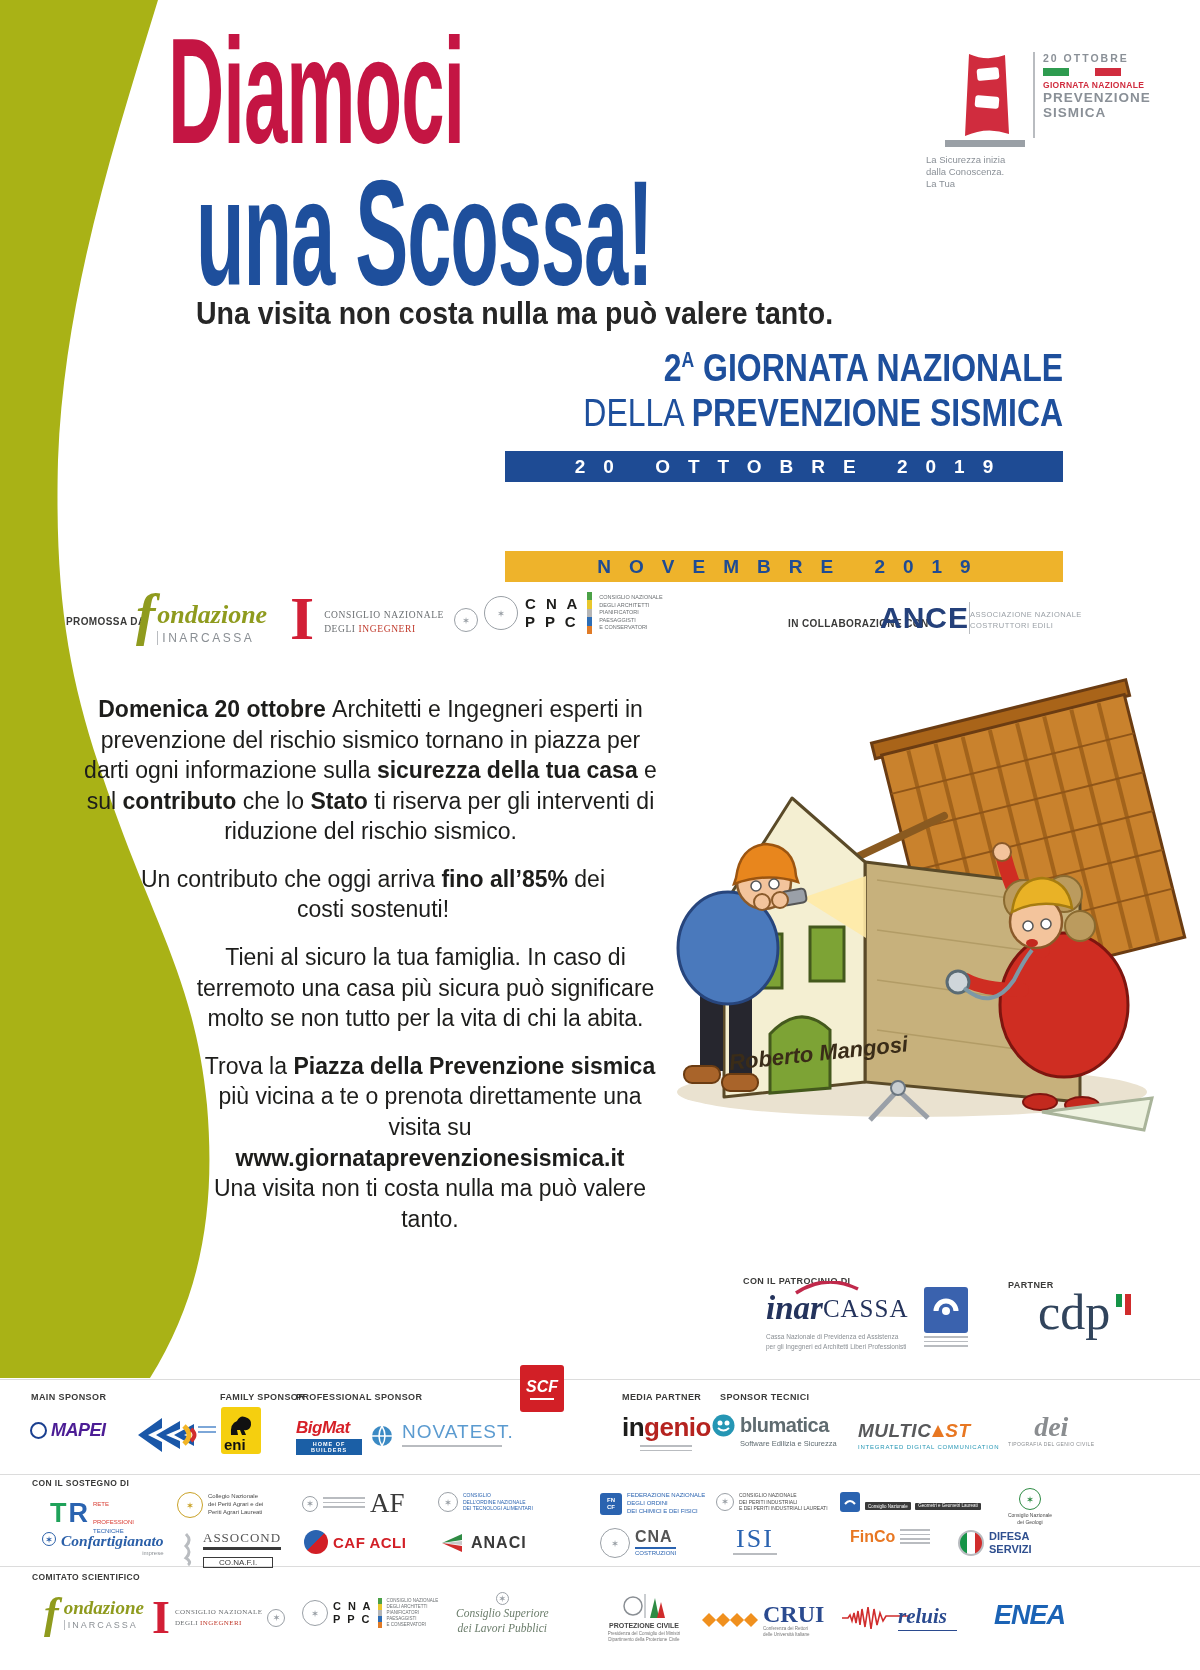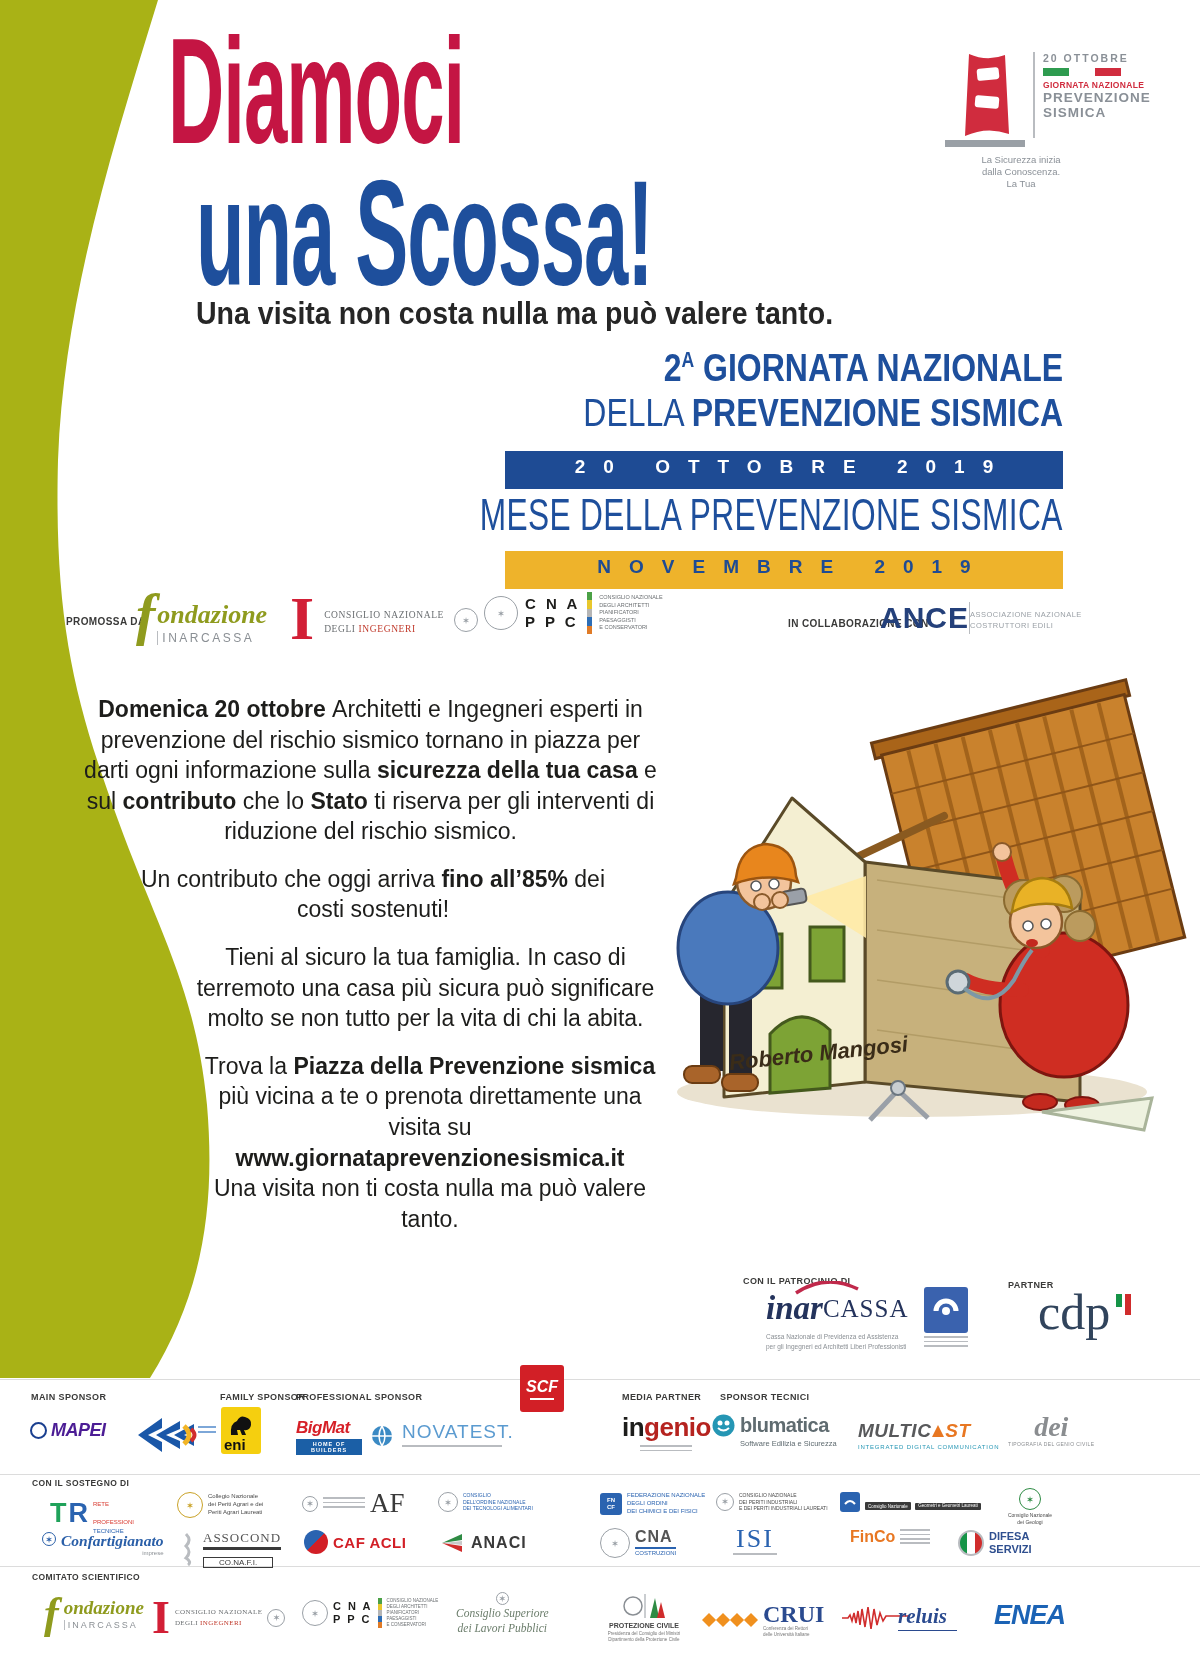--- a/index.html
+++ b/index.html
@@ -23,35 +23,35 @@
   
   .gns{position:absolute;left:893px;top:40px;width:235px;height:150px}
   .gns-base{position:absolute;left:52px;top:100px;width:80px;height:7px;background:#9aa0a6}
   .gns-div{position:absolute;left:140px;top:12px;width:2px;height:86px;background:#b9bcc0}
   .gns-col{position:absolute;left:150px;top:12px;width:90px}
   .gns-date{font-size:10.5px;font-weight:700;letter-spacing:2px;color:#8a9097;white-space:nowrap}
   .gns-flag{display:flex;gap:26px;margin:4px 0 4px}
   .gns-flag i{display:block;width:26px;height:8px}
   .gns-l1{font-size:8.5px;font-weight:800;letter-spacing:.3px;color:#d02c3e;white-space:nowrap}
   .gns-l2{font-size:13.5px;font-weight:700;letter-spacing:1px;color:#8a9097;white-space:nowrap}
-  .gns-tag{position:absolute;right:12px;top:114px;width:190px;text-align:center;font-size:9.5px;
+  .gns-tag{position:absolute;right:12px;top:114px;width:190px;text-align:left;font-size:9.5px;
            line-height:1.25;color:#8a9097;white-space:pre-line}
 
   
   .ev{position:absolute;right:137px;white-space:nowrap;color:#1e4f9c;text-align:right}
   .ev>span{display:inline-block;transform-origin:100% 50%}
   .ev1{top:346px;font-size:39px;font-weight:800}
   .ev1>span{transform:scaleX(.82)}
   .ev1 sup{font-size:55%;vertical-align:super}
   .ev2{top:391px;font-size:39px;font-weight:800}
   .ev2>span{transform:scaleX(.82)}
   .ev2 .light{font-weight:400}
   .ev3{top:490px;font-size:44px;font-weight:400;letter-spacing:.5px}
   .ev3>span{transform:scaleX(.72)}
-  .bar{position:absolute;left:505px;right:137px;height:38px;line-height:31px;text-align:center;
+  .bar{position:absolute;left:505px;right:137px;height:31px;line-height:31px;text-align:center;
        font-size:19px;font-weight:700;letter-spacing:18px;padding-left:18px;white-space:nowrap}
   .bar1{top:451px;background:#1e4b94;color:#fff}
   .bar2{top:551px;background:#eeb32b;color:#1e4b94}
 
   
   .plbl{position:absolute;font-size:10px;font-weight:700;letter-spacing:.4px;color:#3a3a39;white-space:nowrap}
   .fond{display:flex;align-items:flex-start}
   .fond .ff{font-family:"Liberation Serif",serif;font-style:italic;font-weight:700;font-size:58px;
             line-height:.8;color:#8f9b1e}
   .fond .fcol{margin-left:2px;padding-top:10px}
@@ -185,21 +185,20 @@
       <div class="gns-l2">SISMICA</div>
     </div>
     <div class="gns-tag">La Sicurezza inizia
 dalla Conoscenza.
 La Tua</div>
   </div>
 
   <div class="ev ev1"><span><span>2</span><sup>A</sup><span> GIORNATA NAZIONALE</span></span></div>
   <div class="ev ev2"><span><span class="light">DELLA </span><span>PREVENZIONE SISMICA</span></span></div>
   <div class="bar bar1">20 OTTOBRE 2019</div>
-  <div class="ev ev3"><span>MESE DELLA PREVENZIONE SISMICA</span></div>
   <div class="bar bar2">NOVEMBRE 2019</div>
 
   <div class="plbl" style="left:66px;top:616px">PROMOSSA DA</div>
 
   <div class="abs fond" style="left:136px;top:592px">
     <span class="ff">f</span>
     <span class="fcol">
       <span class="fname">ondazione</span>
       <div class="fsub">INARCASSA</div>
     </span>

